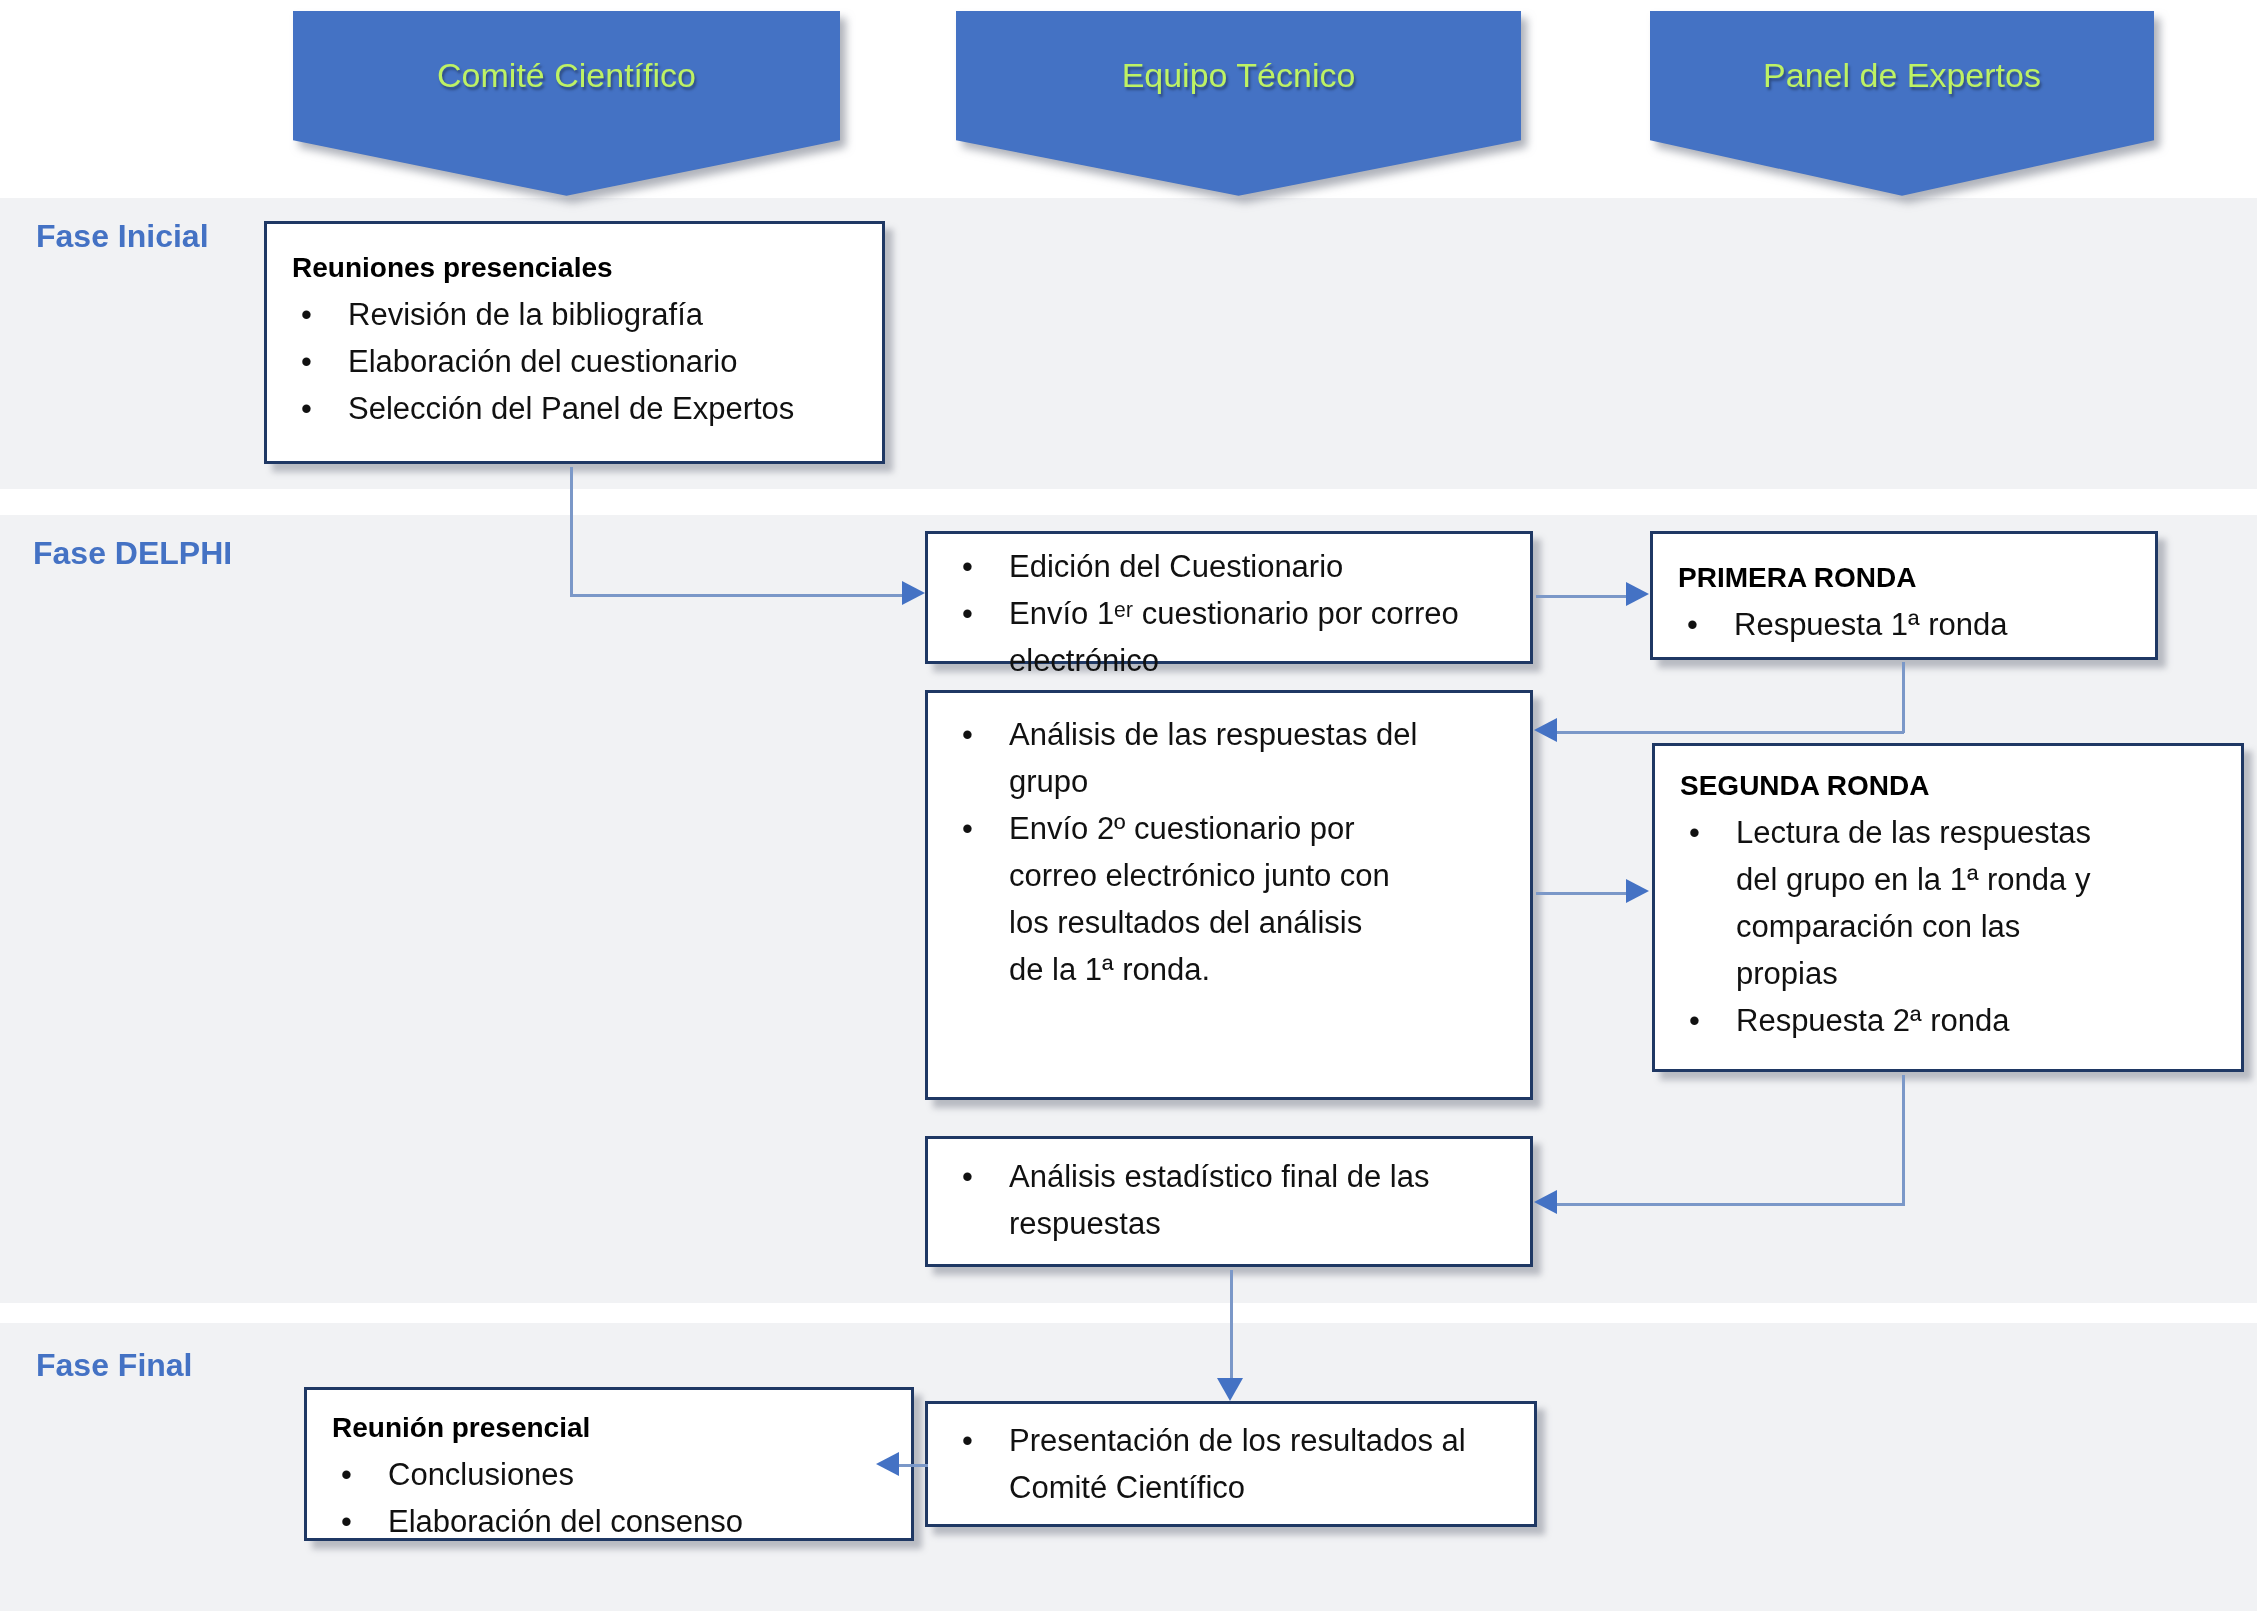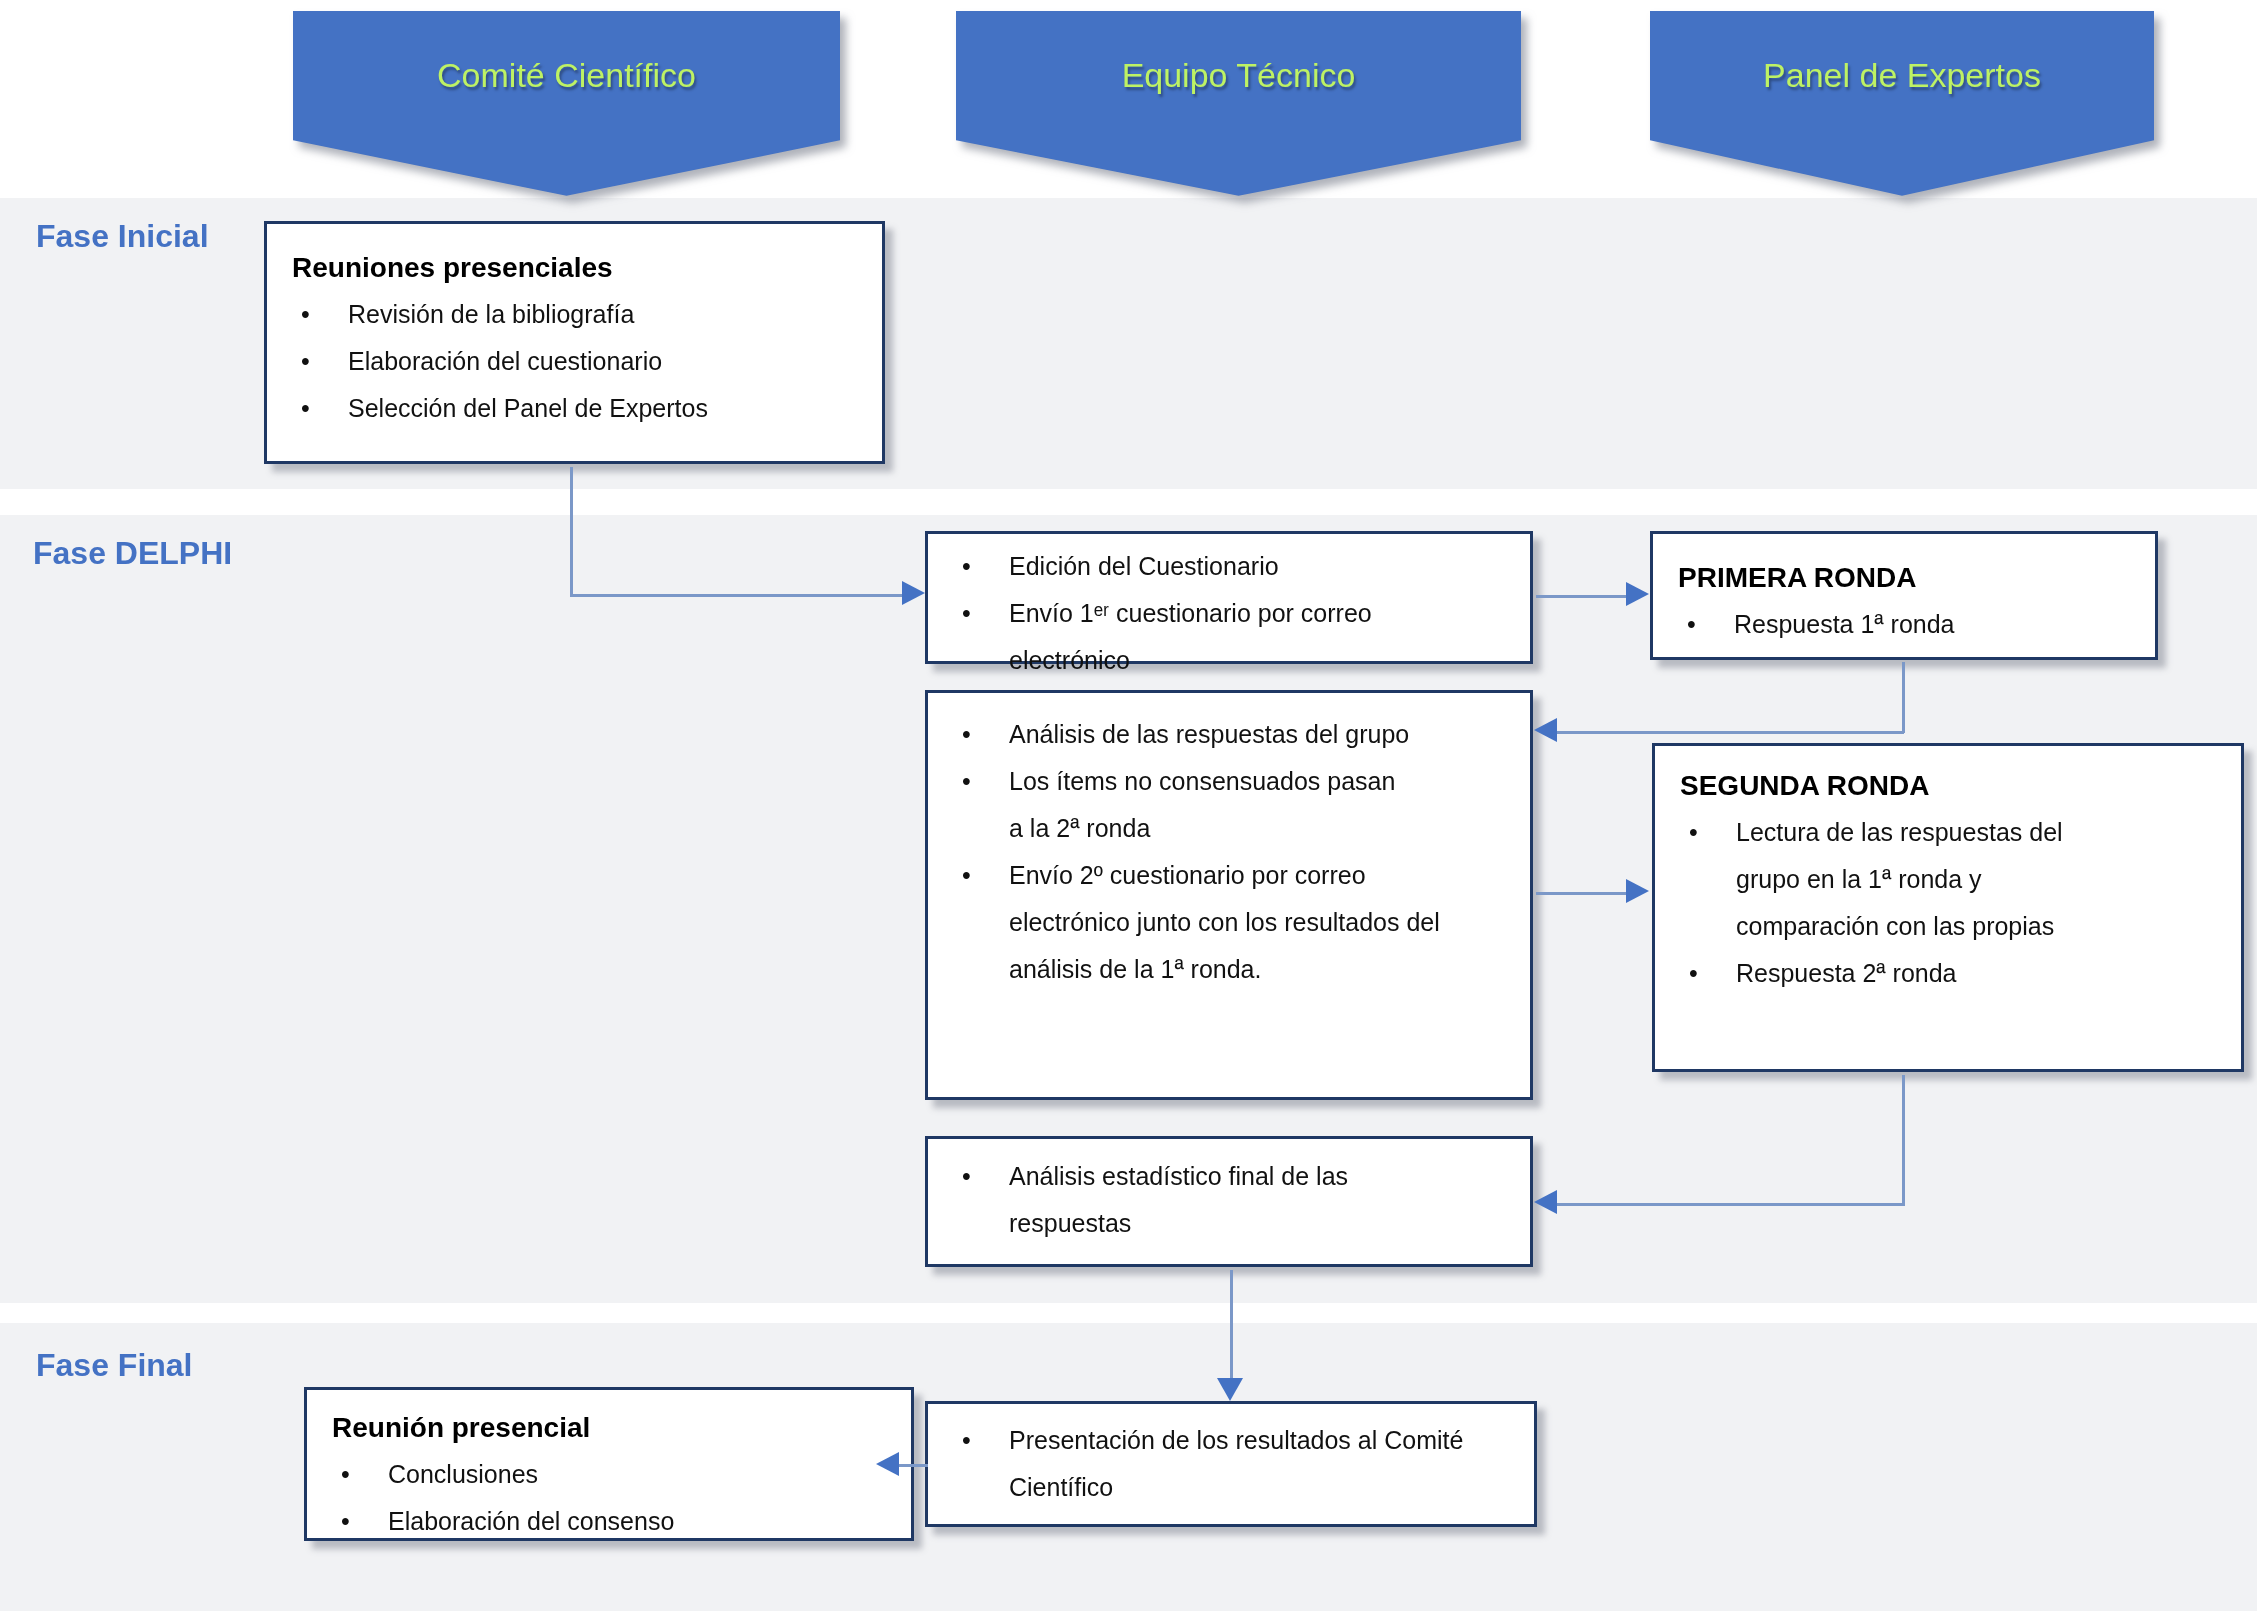--- a/index.html
+++ b/index.html
@@ -44,21 +44,21 @@
   
   .pbox {
     position: absolute; background: #ffffff;
     border: 3.6px solid #1f3864; box-sizing: border-box;
     box-shadow: 8px 8px 6.3px rgba(100,105,120,0.40);
     color: #111111;
   }
   .pbox .box-title { font-weight: bold; font-size: 28px; line-height: 47px;
                      color: #000000; padding-left: 25px; }
   .pbox ul { margin: 0; padding: 0; list-style: none; }
-  .pbox li { position: relative; padding-left: 81px; font-size: 25px; line-height: 47px; }
+  .pbox li { position: relative; padding-left: 81px; font-size: 31px; line-height: 47px; }
   .pbox li::before { content: "•"; position: absolute; left: 34px; top: 0; }
 
   #box-reuniones     { left: 264px;  top: 221px;  width: 621px; height: 243px; padding-top: 20px; }
   #box-edicion       { left: 925px; top: 531px;  width: 608px; height: 133px; padding-top: 9px; }
   #box-primera       { left: 1650px; top: 531px;  width: 508px; height: 129px; padding-top: 20px; }
   #box-analisis      { left: 925px; top: 690px;  width: 608px; height: 410px; padding-top: 18px; }
   #box-segunda       { left: 1652px; top: 743px;  width: 592px; height: 329px; padding-top: 16px; }
   #box-estadistico   { left: 925px; top: 1136px; width: 608px; height: 131px; padding-top: 14.4px; }
   #box-presentacion  { left: 925px; top: 1401px; width: 612px; height: 126px; padding-top: 12.6px; }
   #box-reunion-final { left: 266px;  top: 1387px; width: 610px; height: 154px; padding-top: 14.4px; margin-left: 38px; }
@@ -150,21 +150,20 @@
   <div class="pbox" id="box-primera">
     <div class="box-title">PRIMERA RONDA</div>
     <ul>
       <li>Respuesta 1ª ronda</li>
     </ul>
   </div>
 
   <div class="pbox" id="box-analisis">
     <ul>
       <li>Análisis de las respuestas del grupo</li>
-      <li>Los ítems no consensuados pasan a la 2ª ronda</li>
       <li>Envío 2º cuestionario por correo electrónico junto con los resultados del análisis de la 1ª ronda.</li>
     </ul>
   </div>
 
   <div class="pbox" id="box-segunda">
     <div class="box-title">SEGUNDA RONDA</div>
     <ul>
       <li>Lectura de las respuestas del grupo en la 1ª ronda y comparación con las propias</li>
       <li>Respuesta 2ª ronda</li>
     </ul>

